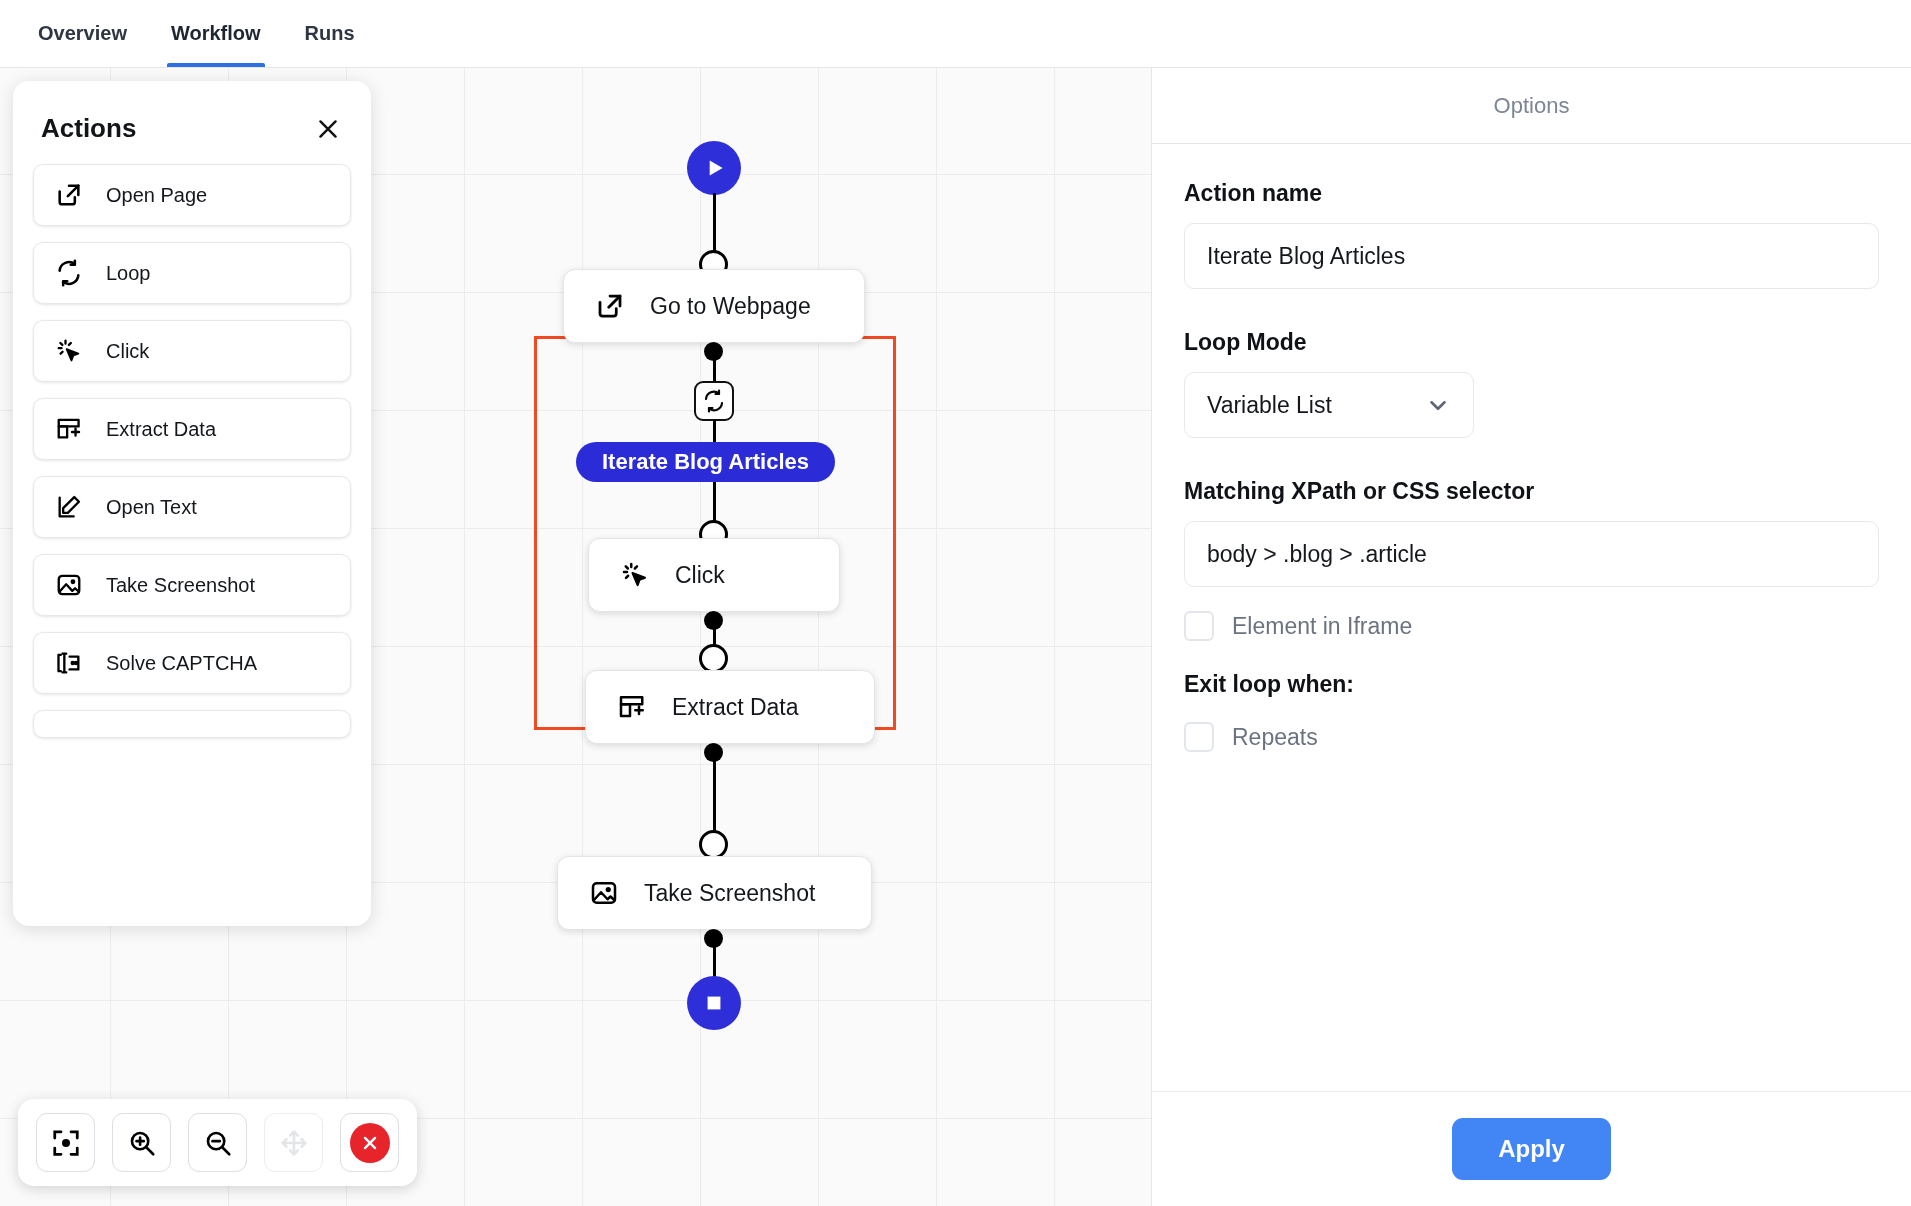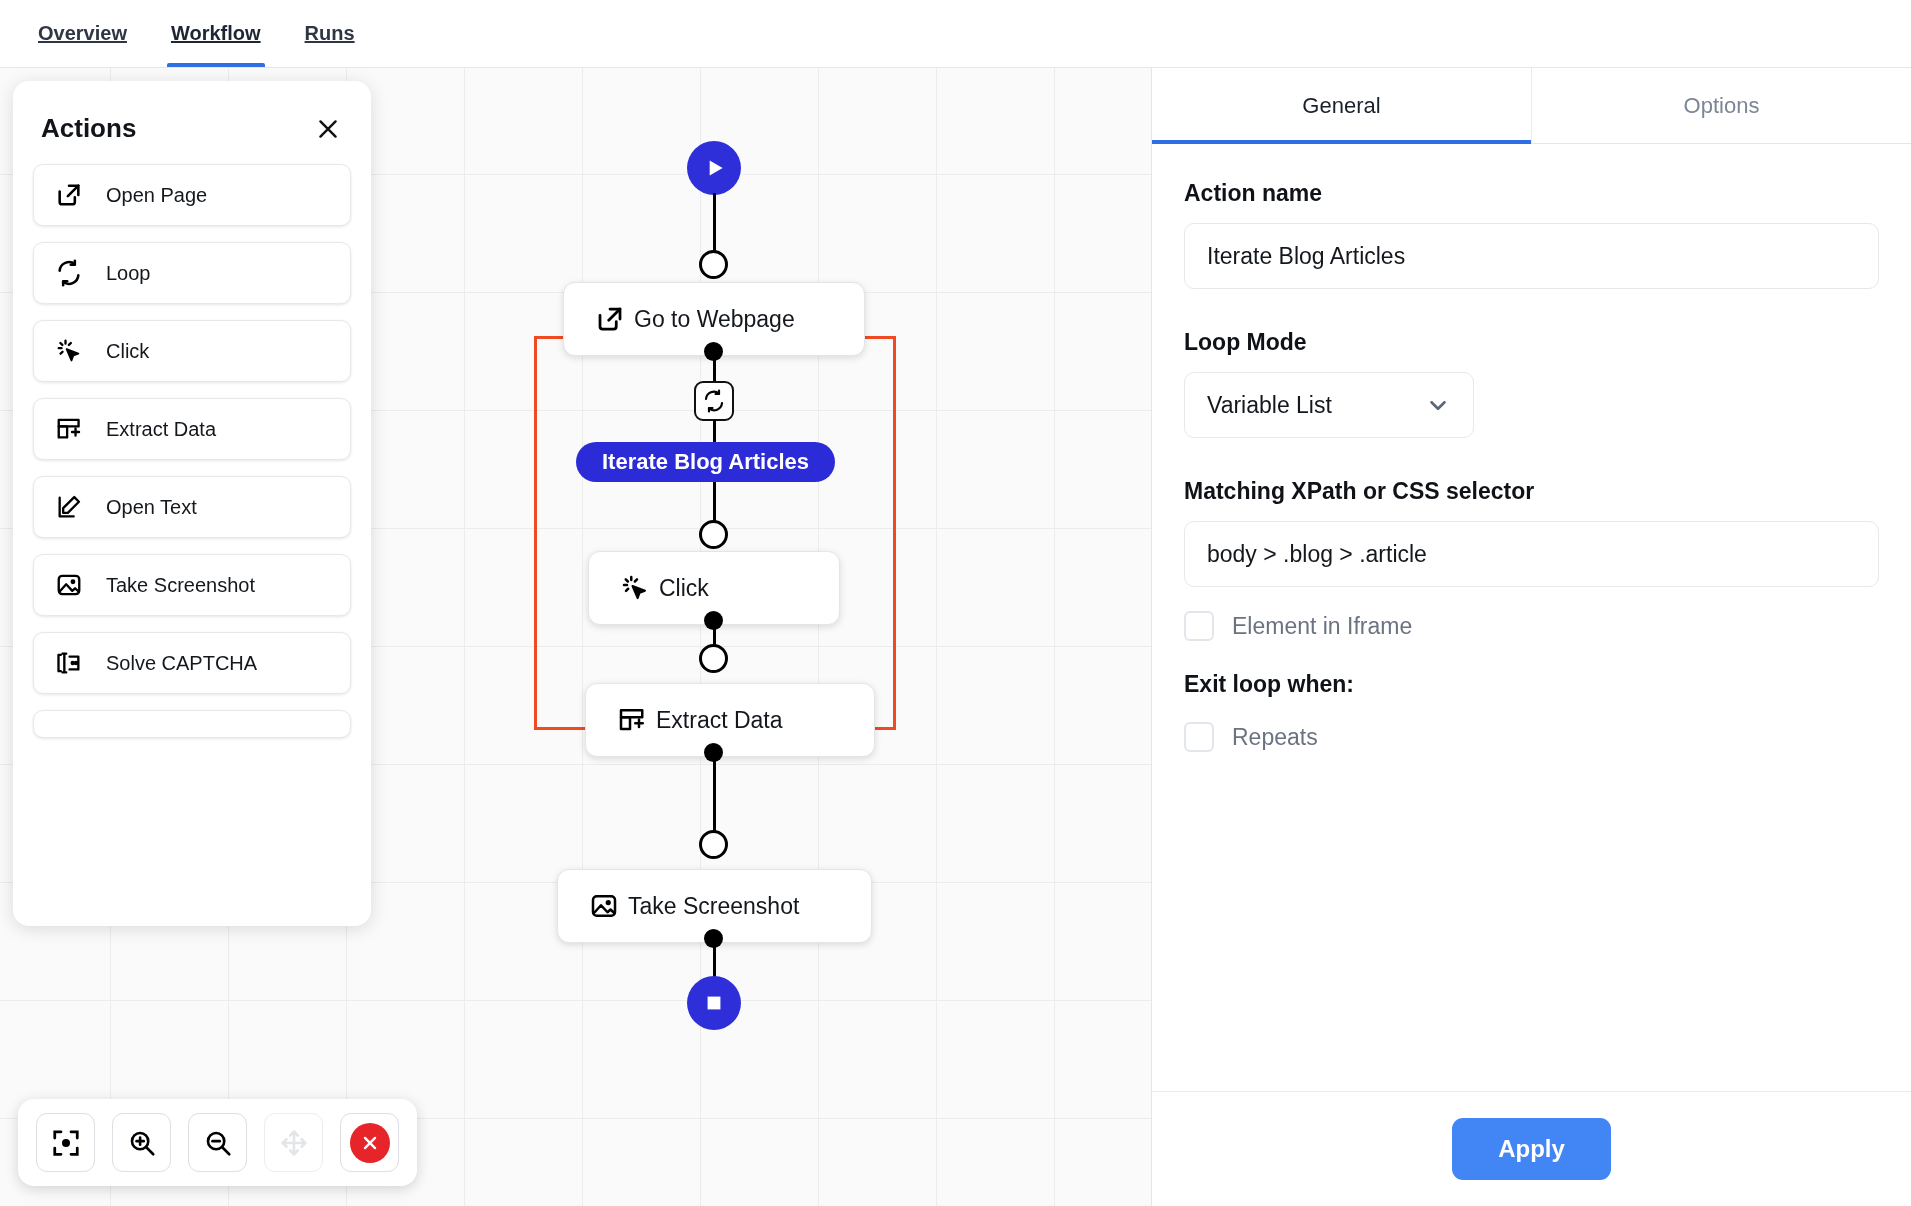--- a/index.html
+++ b/index.html
@@ -13,21 +13,21 @@
   
   .topbar {
     height: 68px; min-height: 68px; background: #ffffff;
     border-bottom: 1px solid #e4e6ea;
     display: flex; align-items: stretch; padding-left: 16px; gap: 0;
     position: relative; z-index: 40;
   }
   .toptab {
     display: flex; align-items: center; padding: 0 22px;
     font-size: 20px; font-weight: bold; color: #2f3643;
-    cursor: pointer; position: relative; text-decoration: underline;
+    cursor: pointer; position: relative;
   }
   .toptab.active { color: #1f2633; }
   .toptab.active::after {
     content: ""; position: absolute; left: 18px; right: 18px; bottom: 0;
     height: 4px; background: #2f6fe4; border-radius: 2px 2px 0 0;
   }
 
   
   .body { flex: 1; display: flex; min-height: 0; position: relative; }
 
@@ -71,22 +71,22 @@
     cursor: pointer;
   }
   .action-item .lbl { font-size: 20px; color: #14181d; }
   .action-item .ico { width: 30px; height: 30px; display: flex; align-items: center; justify-content: center; flex: 0 0 30px; }
 
   
   .flow { position: absolute; left: 0; top: 0; width: 1151px; height: 100%; z-index: 10; }
   .node {
     position: absolute; background: #ffffff; border: 1px solid #e3e5e8;
     border-radius: 12px; box-shadow: 0 2px 7px rgba(0,0,0,.13);
-    display: flex; align-items: center; gap: 8px; padding: 0 30px;
-    height: 74px; white-space: nowrap; cursor: pointer; margin-top: 13px;
+    display: flex; align-items: center; gap: 24px; padding: 0 30px;
+    height: 74px; white-space: nowrap; cursor: pointer;
   }
   .node .lbl { font-size: 23px; color: #14181d; }
   .node .ico { width: 32px; height: 32px; display: flex; align-items: center; justify-content: center; flex: 0 0 32px; }
 
   .edge { position: absolute; width: 3px; background: #000; }
   .dot-open {
     position: absolute; width: 29px; height: 29px; border-radius: 50%;
     background: #fff; border: 3.5px solid #000; cursor: pointer;
   }
   .dot-fill {
@@ -429,23 +429,20 @@
             </svg>
           </span>
         </div>
       </div>
 
     </div>
 
     <div class="right-panel">
 
       <div class="panel-tabs">
-        <div class="ptab active">
-          <span>General</span>
-        </div>
         <div class="ptab">
           <span>Options</span>
         </div>
       </div>
 
       <div class="panel-body">
 
         <div class="field-label">Action name</div>
         <input class="text-input" type="text" value="Iterate Blog Articles" style="">
 

